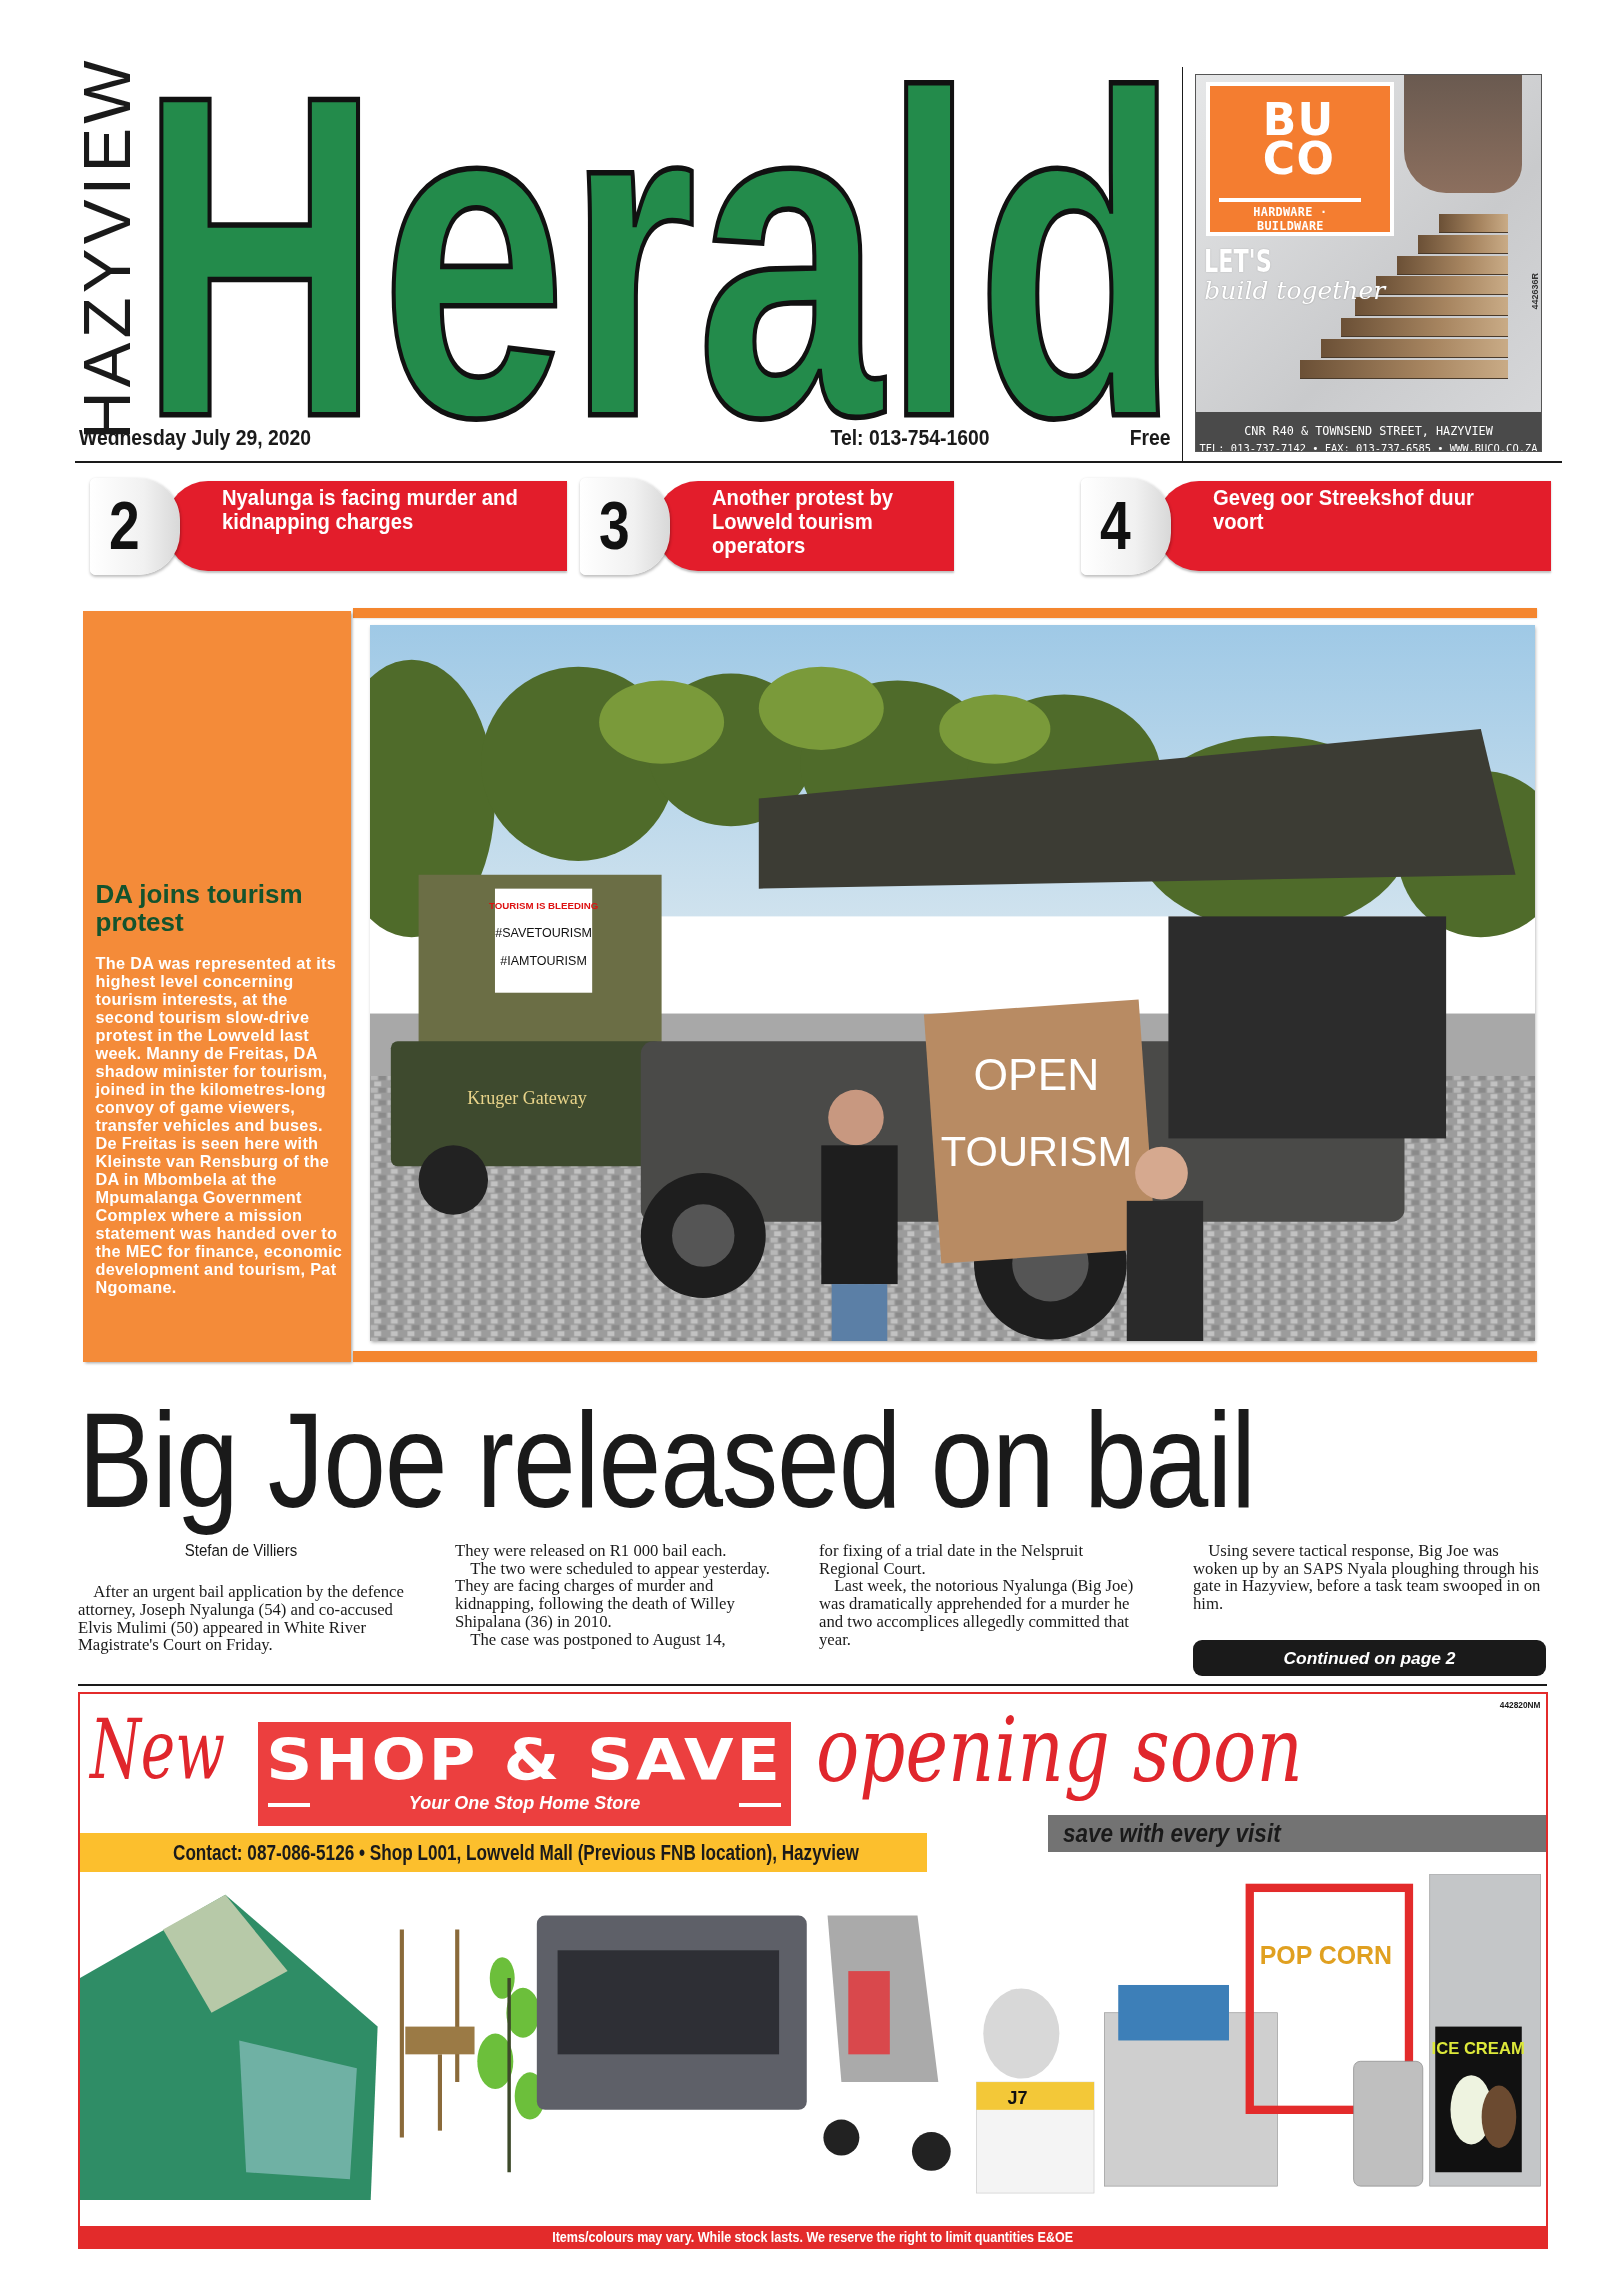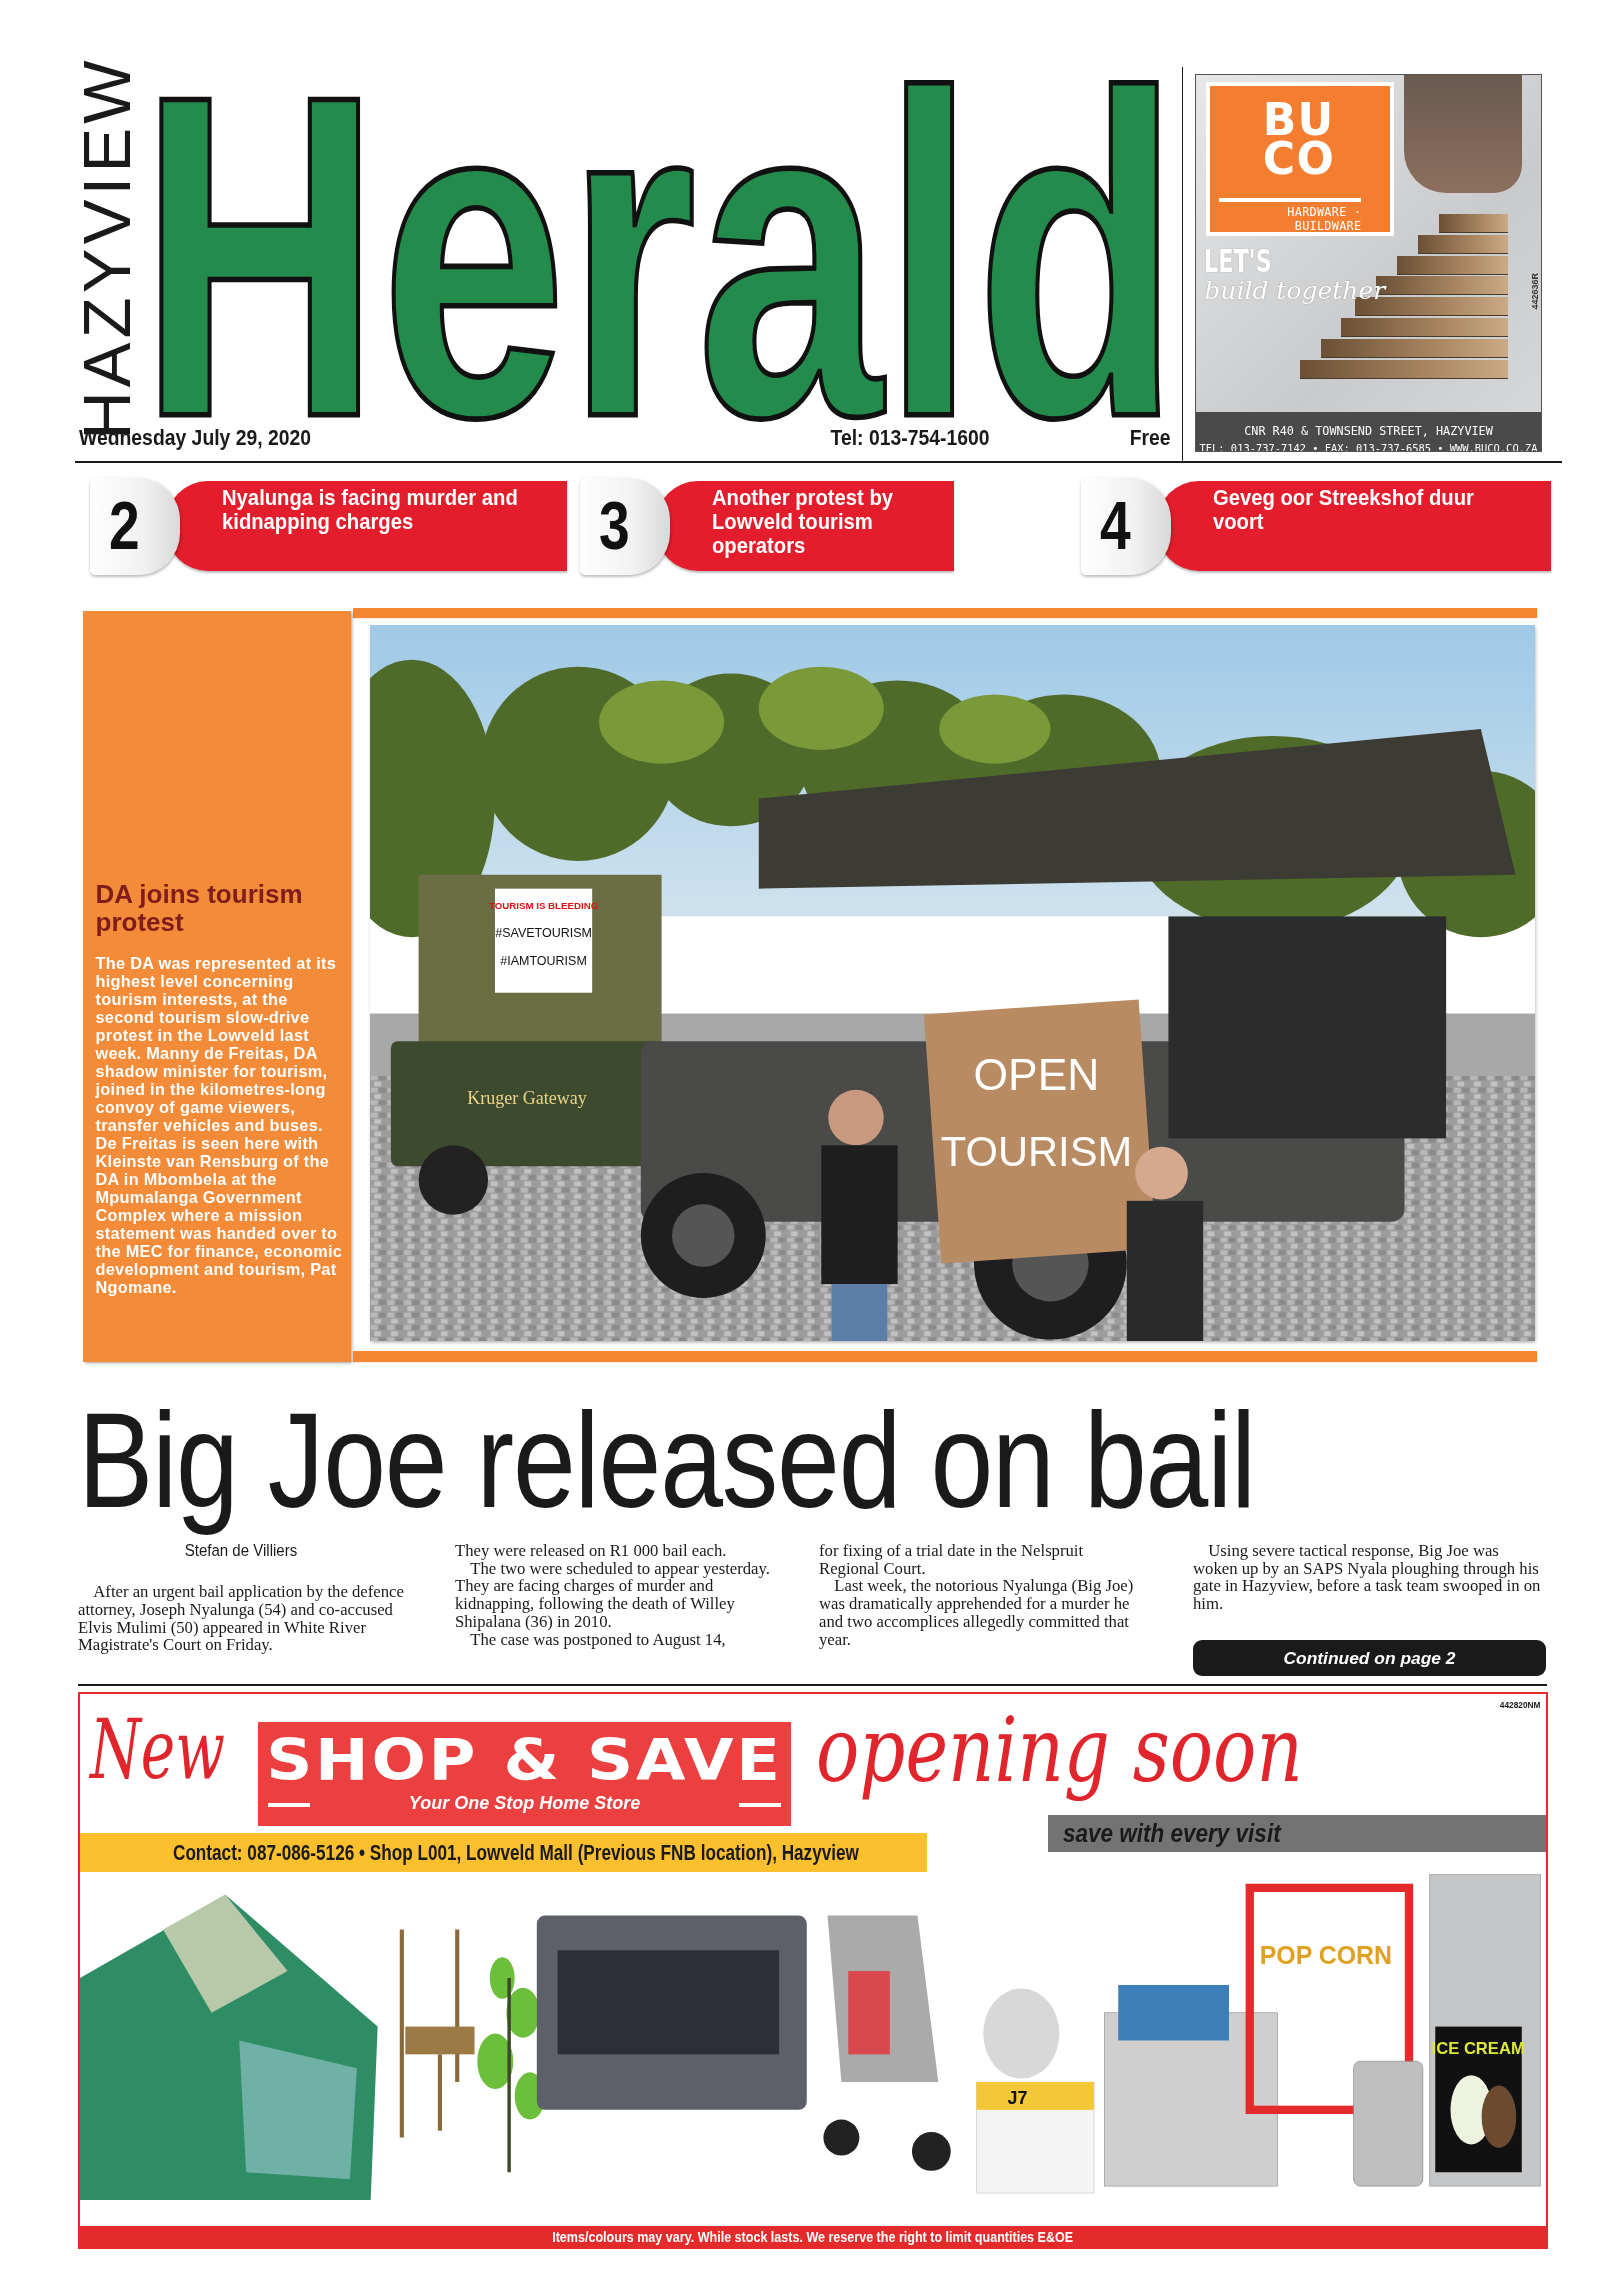--- a/index.html
+++ b/index.html
@@ -17,21 +17,21 @@
   #dateline .tel { position: absolute; left: 854px; top: 0; }
   #dateline .free { position: absolute; left: 1194px; top: 0; }
   #rule-top { left: 75px; top: 461px; width: 1487px; height: 2.1px; background: #1a1a1a; }
   #vrule { left: 1182px; top: 67px; width: 1.4px; height: 394px; background: #1a1a1a; }
 
   
   #buco { left: 1195px; top: 74px; width: 347px; height: 378px; border: 1.4px solid #555; background: linear-gradient(135deg,#e6e7e8,#c9cacc 60%,#d8d9db); overflow: hidden; }
   #buco .logo { position: absolute; left: 9.7px; top: 7px; width: 188px; height: 154px; background: #f47d30; border: 4.2px solid #fff; }
   #buco .logo .bu { position: absolute; left: 53px; top: 14px; color: #fff; font-weight: bold; font-size: 44px; line-height: 39px; letter-spacing: 1.4px; font-family: "DejaVu Sans", sans-serif; }
   #buco .logo .bar { position: absolute; left: 9.7px; top: 112px; width: 142px; height: 3.5px; background: #fff; }
-  #buco .logo .hw { position: absolute; left: 9.7px; top: 119px; width: 142px; text-align: right; color: #fff; font-size: 11.8px; font-weight: normal; letter-spacing: 0.3px; font-family: "DejaVu Sans Mono", monospace; }
+  #buco .logo .hw { position: absolute; left: 9.7px; top: 119px; width: 142px; text-align: center; color: #fff; font-size: 11.8px; font-weight: bold; letter-spacing: 0.3px; font-family: "DejaVu Sans Mono", monospace; }
   #buco .lets { position: absolute; left: 8.3px; top: 167px; color: #fff; font-size: 32px; font-weight: bold; font-family: "DejaVu Sans", sans-serif; transform: scaleX(0.7); transform-origin: left; text-shadow: 0 0 1.4px #999; }
   #buco .together { position: absolute; left: 8.3px; top: 201px; color: #fff; font-size: 25px; font-style: italic; font-family: "DejaVu Serif", serif; text-shadow: 0 0 1.4px #888; }
   #buco .hand { position: absolute; left: 208px; top: 0; width: 118px; height: 118px; border-radius: 0 0 28px 42px; background: linear-gradient(180deg,#6a5a50,#8c6f5e); }
   #buco .blocks { position: absolute; left: 104px; top: 139px; width: 208px; height: 170px; }
   #buco .blocks div { position: absolute; right: 0; height: 19.4px; background: linear-gradient(90deg,#6b5036,#a78560 60%,#c9ab86); border-bottom: 0.7px solid #4a3a2a; }
   #buco .code { position: absolute; right: 1.4px; top: 198px; font-size: 9px; font-weight: bold; writing-mode: vertical-rl; transform: rotate(180deg); color: #333; }
   #buco .foot { position: absolute; left: 0; bottom: 0; width: 100%; height: 39px; background: #4a4a4a; color: #fff; text-align: center; font-size: 11.8px; line-height: 16.7px; padding-top: 11px; font-family: "DejaVu Sans Mono", monospace; transform-origin: center; }
 
   
   .teaser { position: absolute; top: 478px; height: 97px; }
@@ -43,21 +43,21 @@
   #teaser-1 .ribbon { width: 401px; }
   #teaser-2 { left: 580px; width: 375px; }
   #teaser-2 .ribbon { width: 298px; }
   #teaser-3 { left: 1081px; width: 469px; }
   #teaser-3 .ribbon { width: 394px; }
 
   
   #orange-top { left: 353px; top: 608px; width: 1184px; height: 9.7px; background: #f4862f; box-shadow: 0 1.4px 2.1px rgba(0,0,0,0.2); }
   #orange-bottom { left: 353px; top: 1351px; width: 1184px; height: 11px; background: #f4862f; box-shadow: 0 1.4px 2.1px rgba(0,0,0,0.2); }
   #sidebar { left: 83px; top: 611px; width: 268px; height: 751px; background: #f48b39; box-shadow: 2.1px 2.1px 2.8px rgba(0,0,0,0.35); }
-  #sidebar .headline { position: absolute; left: 12.5px; top: 269px; right: 9.7px; color: #7f1d1d; font-weight: bold; font-size: 26px; line-height: 28px; }
+  #sidebar .headline { position: absolute; left: 12.5px; top: 269px; right: 9.7px; color: #14532d; font-weight: bold; font-size: 26px; line-height: 28px; }
   #sidebar .body { position: absolute; left: 12.5px; top: 343px; right: 7px; color: #fff; font-weight: bold; font-size: 16.3px; line-height: 18px; letter-spacing: 0.3px; }
   #photo { left: 370px; top: 625px; width: 1165px; height: 716px; overflow: hidden; box-shadow: 1.4px 2.1px 3.5px rgba(0,0,0,0.35); }
   #photo svg { width: 100%; height: 100%; display: block; }
 
   
   #headline { left: 78px; top: 1394px; width: 1485px; height: 132px; font-size: 136px; line-height: 132px; letter-spacing: -1.4px; white-space: nowrap; transform: scaleX(0.83); transform-origin: left; font-family: "Liberation Sans", sans-serif; }
   .col { position: absolute; top: 1542px; width: 326px; font-family: "Liberation Serif", serif; font-size: 16.7px; line-height: 17.7px; color: #1a1a1a; }
   .col p { text-indent: 15.3px; }
   .col p.noindent { text-indent: 0; }
   #col-1 { left: 78px; }

